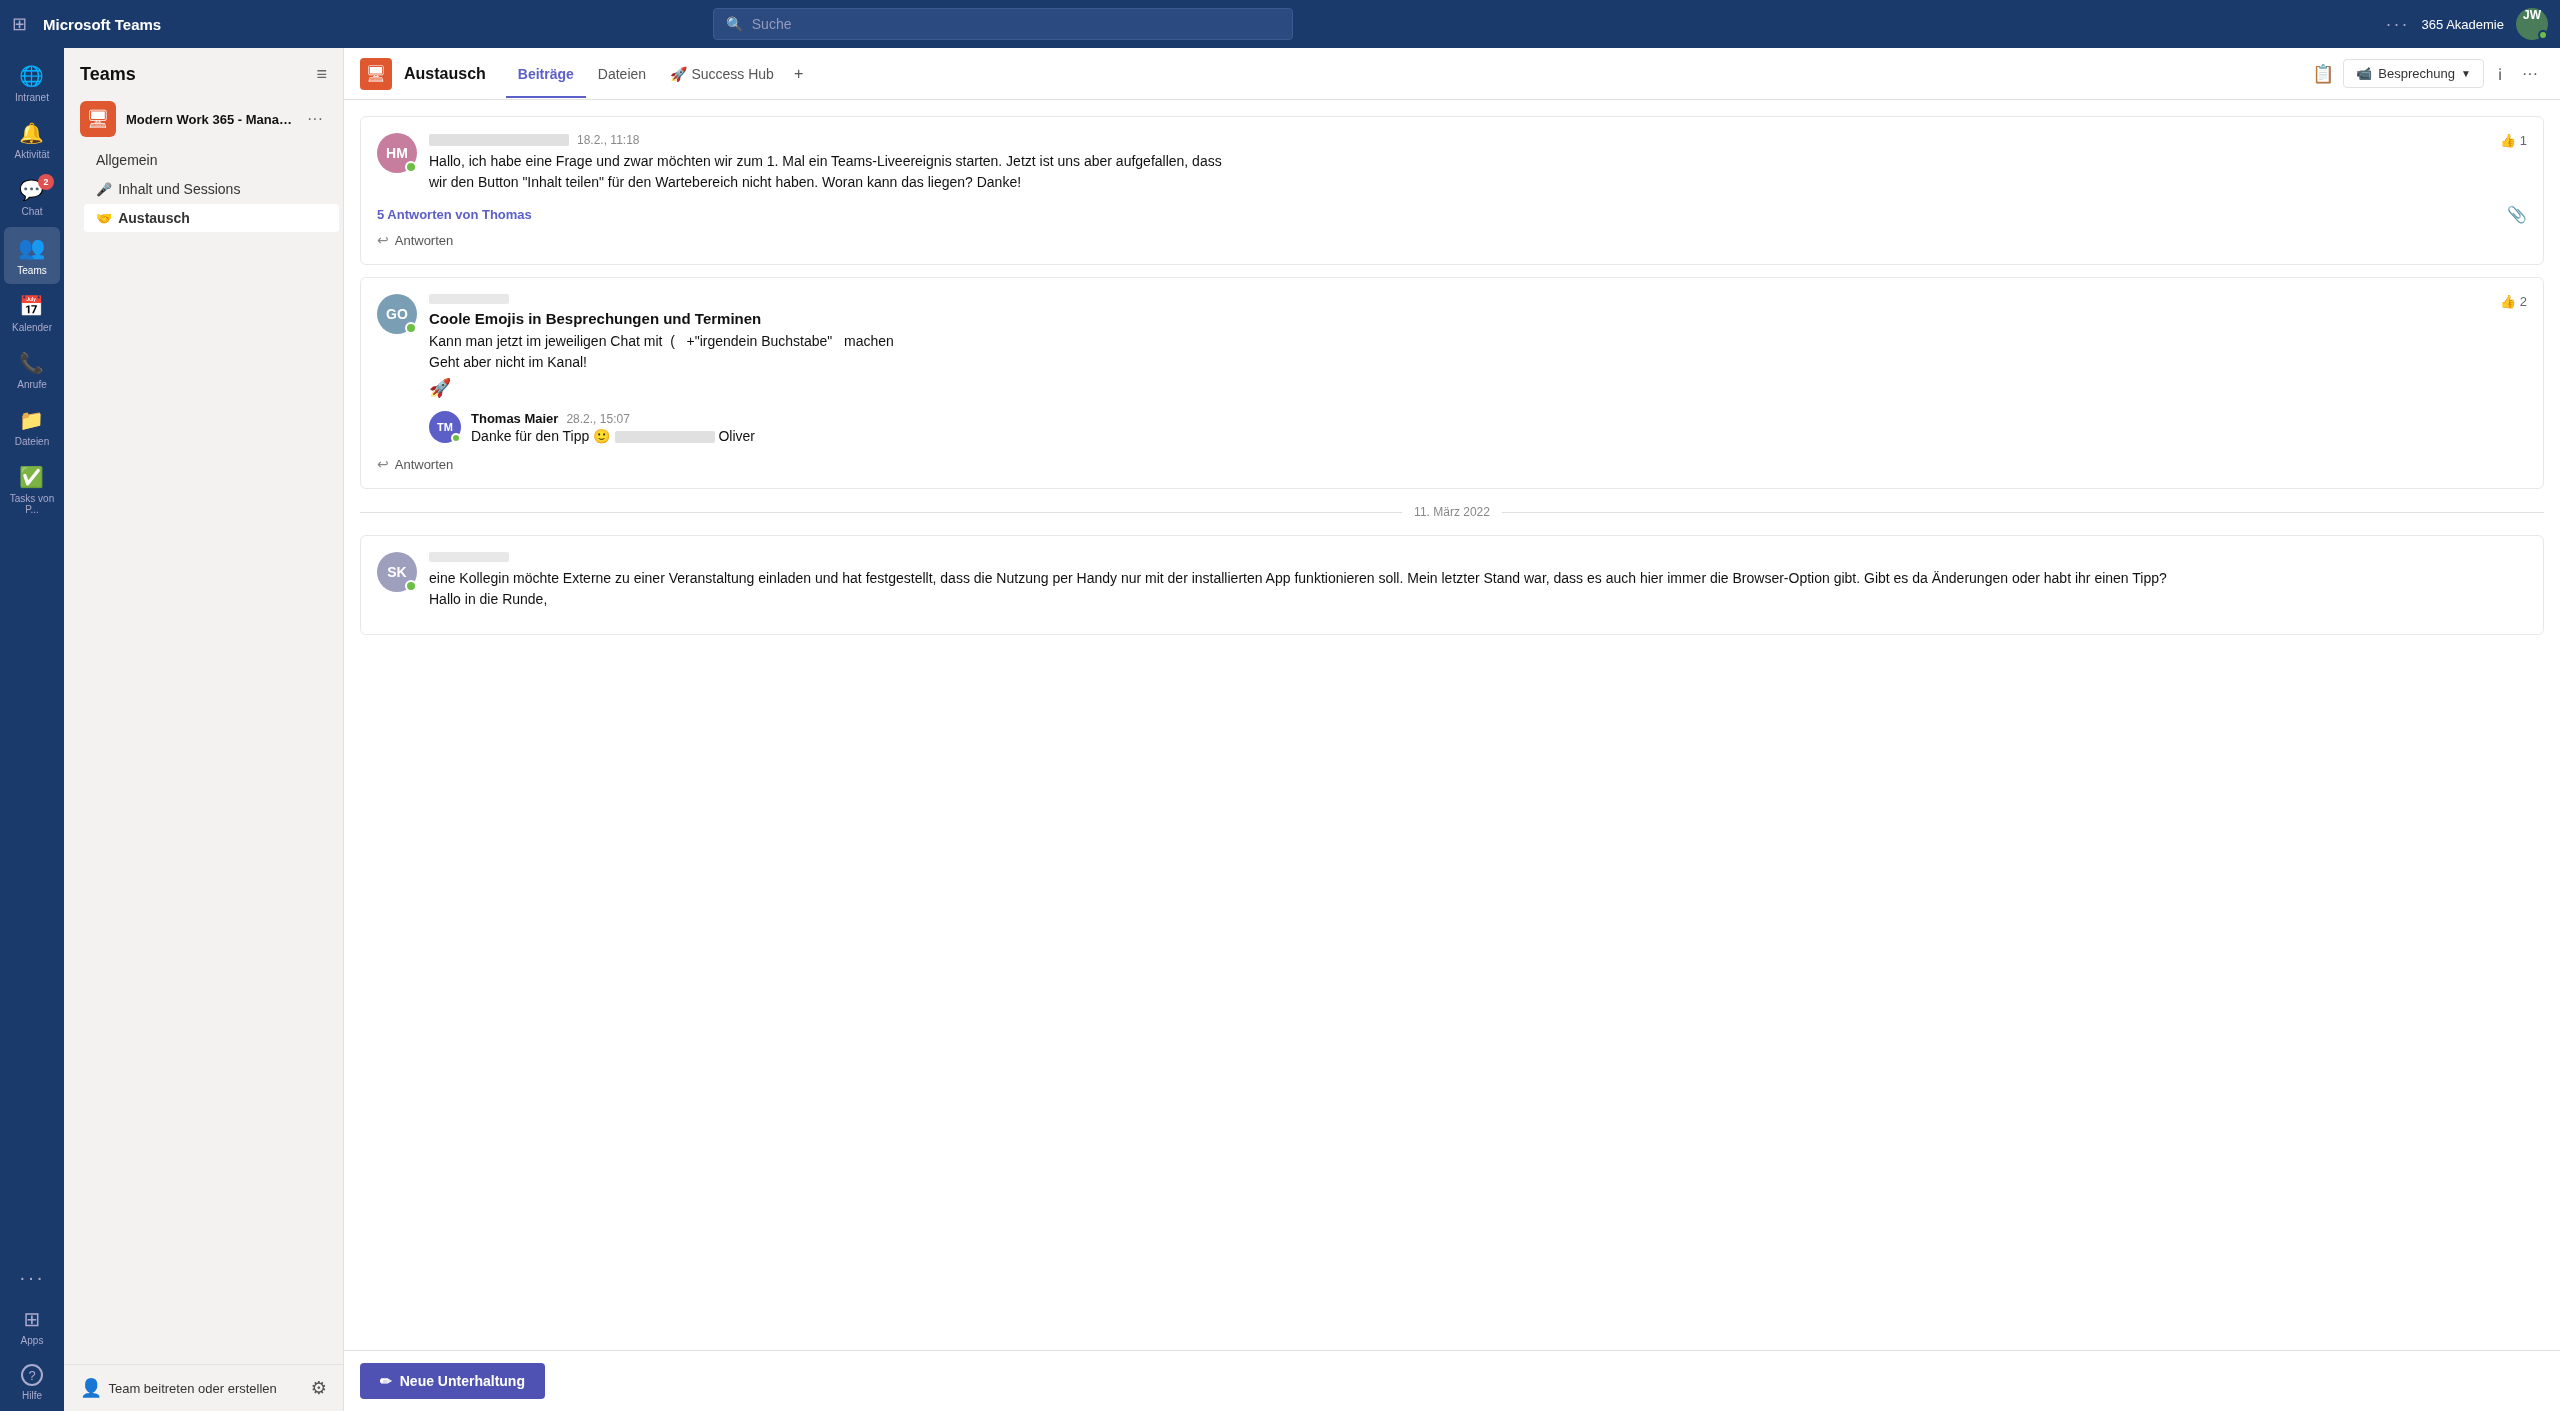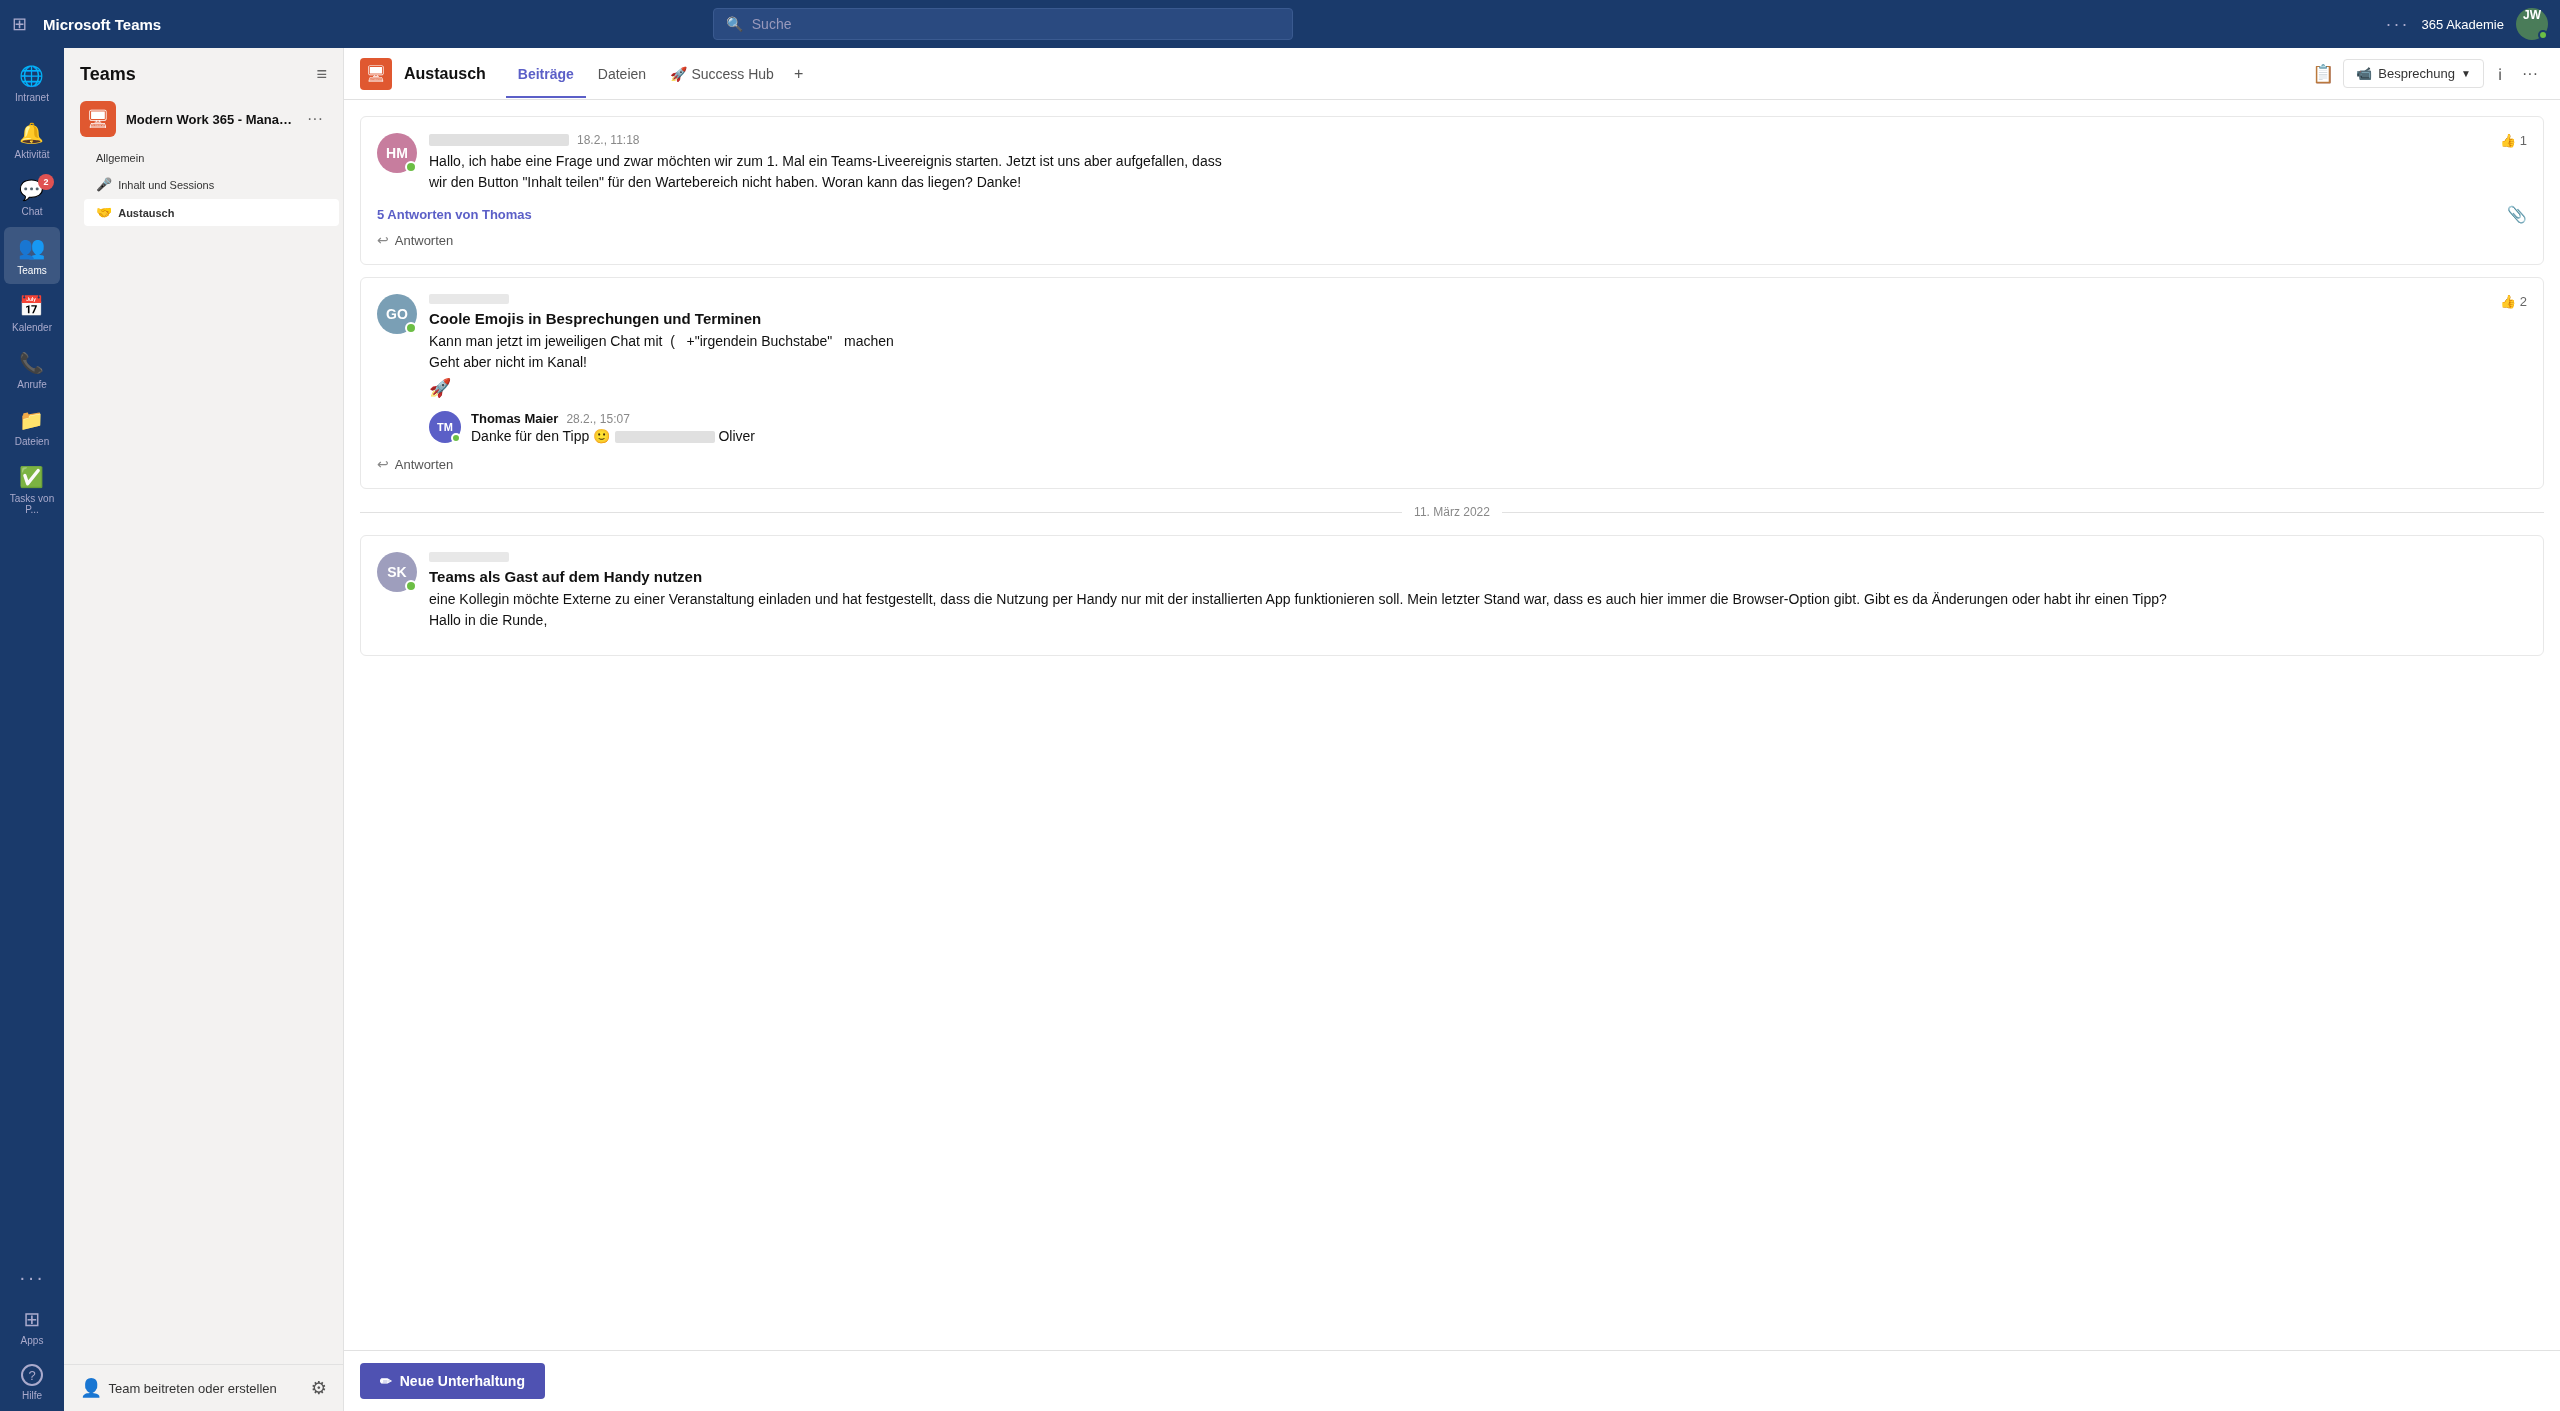--- a/index.html
+++ b/index.html
@@ -79,21 +79,21 @@
     }
     .team-name { font-size: 13px; font-weight: 600; color: #111; flex: 1; white-space: nowrap; overflow: hidden; text-overflow: ellipsis; }
     .team-more { color: #666; cursor: pointer; font-size: 16px; padding: 2px 4px; }
     .channel-list { padding-left: 16px; }
     .channel-item {
       display: flex; align-items: center; padding: 6px 12px; cursor: pointer;
       border-radius: 4px; margin: 1px 4px; gap: 6px; color: #333;
     }
     .channel-item.active { background: white; font-weight: 600; }
     .channel-icon { font-size: 13px; }
-    .channel-name { font-size: 11px; }
+    .channel-name { font-size: 14px; }
     .sidebar-bottom {
       padding: 12px 16px; border-top: 1px solid #e1e1e1;
       display: flex; align-items: center; justify-content: space-between;
     }
     .join-team-btn { display: flex; align-items: center; gap: 6px; color: #333; font-size: 13px; cursor: pointer; }
     .settings-icon { color: #555; cursor: pointer; font-size: 18px; }
 
     
     .main-content {
       position: fixed; top: 48px; left: 344px; right: 0; bottom: 0;
@@ -411,21 +411,20 @@
     <div class="message-thread">
       <div class="message-header">
         <div class="message-avatar avatar-sk">
           <span>SK</span>
           <div class="avatar-status"></div>
         </div>
         <div class="message-body">
           <div class="message-meta">
             <div class="dot-separator"></div>
           </div>
-          <div class="message-thread-title">Teams als Gast auf dem Handy nutzen</div>
           <div class="message-text">
             <div>eine Kollegin möchte Externe zu einer Veranstaltung einladen und hat festgestellt, dass die Nutzung per Handy nur mit der installierten App funktionieren soll. Mein letzter Stand war, dass es auch hier immer die Browser-Option gibt. Gibt es da Änderungen oder habt ihr einen Tipp?</div>
             <div style="margin-bottom:8px;">Hallo in die Runde,</div>
           </div>
         </div>
       </div>
     </div>
 
   </div>
 

